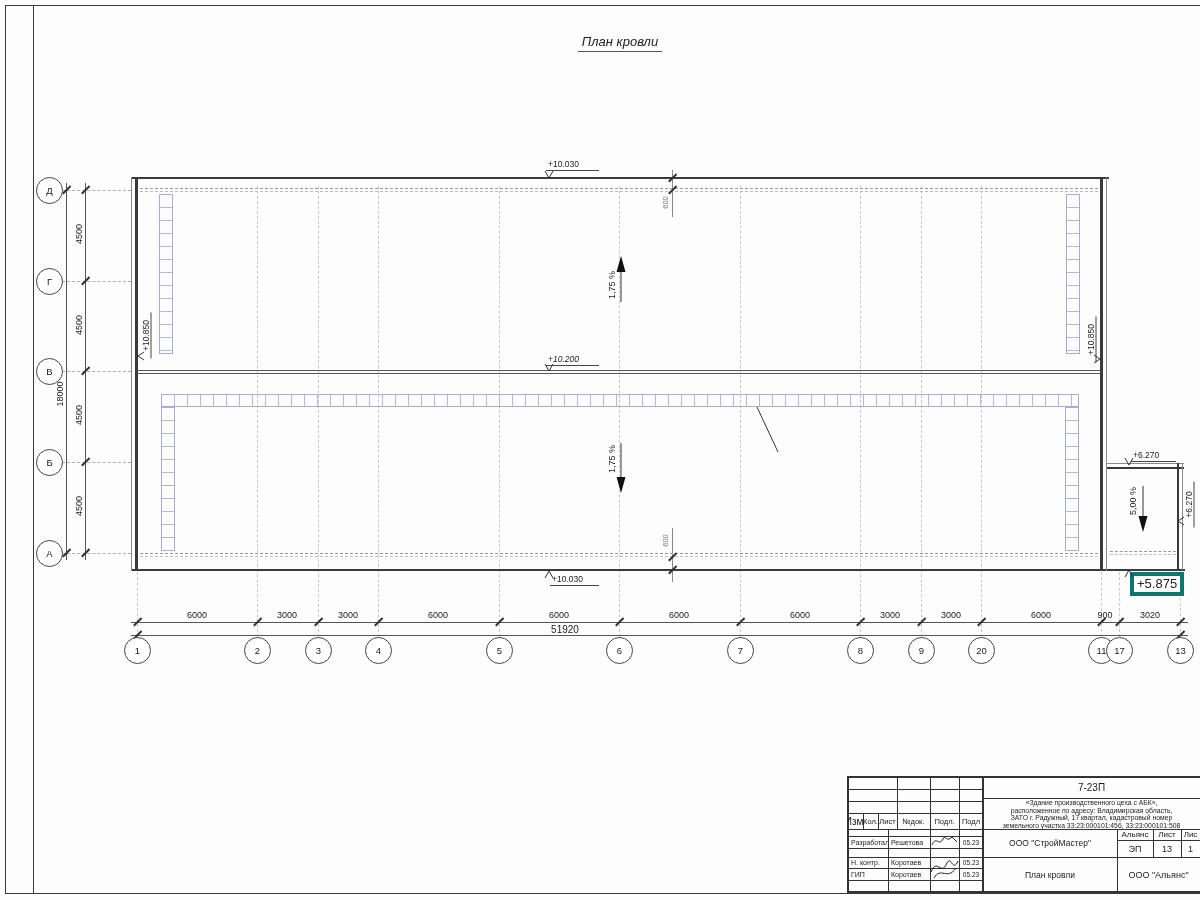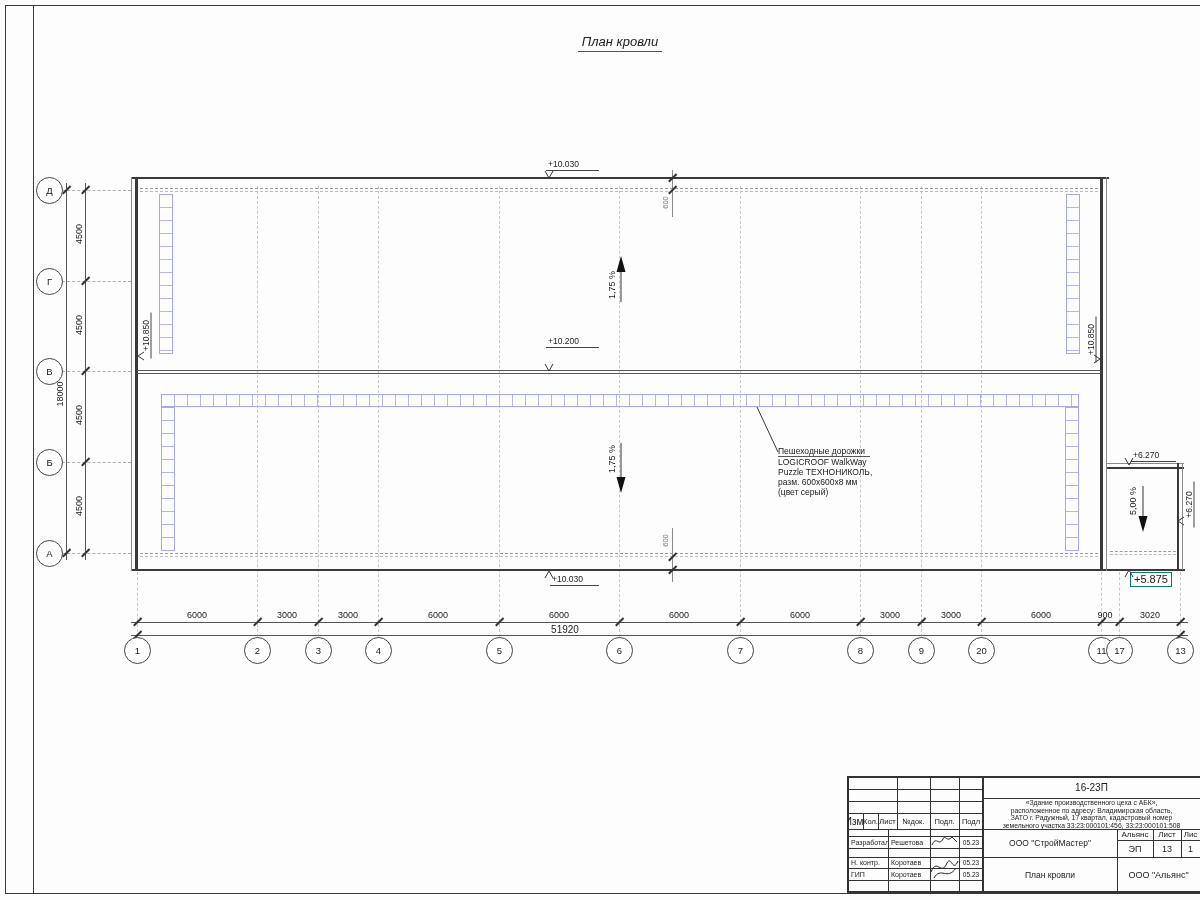--- a/index.html
+++ b/index.html
@@ -14,21 +14,21 @@
   .gc{position:absolute;width:0;border-left:1px dashed #c9c9c9;}
   .gr{position:absolute;height:0;border-top:1px dashed #adadad;}
   .tk{position:absolute;width:11px;height:1.5px;background:#333;transform:rotate(-45deg);}
   .dim{position:absolute;font-size:9px;text-align:center;white-space:nowrap;color:#222;}
   .dimv{position:absolute;width:60px;font-size:9px;text-align:center;white-space:nowrap;transform:rotate(-90deg);color:#222;}
   .bub{position:absolute;width:25px;height:25px;border:1px solid #444;border-radius:50%;
        background:#fff;font-size:9.5px;line-height:25px;text-align:center;color:#222;}
   .elev{position:absolute;font-size:8.5px;border-bottom:1px solid #444;padding:0 3px 1px 2px;white-space:nowrap;color:#222;}
   .elevv{position:absolute;width:46px;font-size:8.5px;text-align:center;border-bottom:1px solid #444;
          transform:rotate(-90deg);white-space:nowrap;color:#222;}
-  .elevbox{position:absolute;font-size:11px;border:1px solid #0f766e;padding:0 3px 1px 3px;background:#fff;white-space:nowrap;color:#222;}
+  .elevbox{position:absolute;font-size:13px;border:4px solid #0f766e;padding:0 3px 1px 3px;background:#fff;white-space:nowrap;color:#222;}
   .slope{position:absolute;width:60px;font-size:9px;text-align:center;transform:rotate(-90deg);white-space:nowrap;color:#222;}
   .s600{position:absolute;width:30px;font-size:7.5px;text-align:center;transform:rotate(-90deg);color:#777;}
   .tilesv{position:absolute;width:14px;border:1px solid #a9a9e6;box-sizing:border-box;
           background:repeating-linear-gradient(to bottom,rgba(0,0,0,0) 0 12px,#b5b5ec 12px 13px);}
   .tilesh{position:absolute;height:13px;border:1px solid #a9a9e6;box-sizing:border-box;
           background:repeating-linear-gradient(to right,rgba(0,0,0,0) 0 12px,#b5b5ec 12px 13px);}
   .note{position:absolute;font-size:8.5px;line-height:10px;white-space:nowrap;color:#222;}
   .note .ul{border-bottom:1px solid #555;display:inline-block;min-width:92px;}
   .tbl-line{position:absolute;background:#333;}
   .tc{position:absolute;display:flex;align-items:center;justify-content:center;font-size:8px;
@@ -96,39 +96,32 @@
   <div class="lnt" style="left:672px;top:170px;width:1px;height:47px;"></div>
   <div class="lnt" style="left:672px;top:528px;width:1px;height:54px;"></div>
   <div class="s600" style="left:650px;top:198px;">600</div>
   <div class="s600" style="left:650px;top:536px;">600</div>
   <div class="tk" style="left:667px;top:177px;"></div>
   <div class="tk" style="left:667px;top:189px;"></div>
   <div class="tk" style="left:667px;top:556px;"></div>
   <div class="tk" style="left:667px;top:569px;"></div>
 
   <div class="elev" style="left:546px;top:159px;width:48px;">+10.030</div>
-  <div class="elev" style="left:546px;top:336px;width:48px;">+10.200</div>
+  <div class="elev" style="left:546px;top:354px;width:48px;font-style:italic;">+10.200</div>
   <div class="elev" style="left:550px;top:574px;width:44px;">+10.030</div>
   <div class="elevv" style="left:123px;top:330px;">+10.850</div>
   <div class="elevv" style="left:1068px;top:334px;">+10.850</div>
   <div class="elev" style="left:1131px;top:450px;width:40px;">+6.270</div>
   <div class="elevv" style="left:1166px;top:499px;">+6.270</div>
   <div class="elevbox" style="left:1130px;top:572px;">+5.875</div>
 
   <div class="slope" style="left:582px;top:280px;">1,75 %</div>
   <div class="slope" style="left:582px;top:454px;">1,75 %</div>
   <div class="slope" style="left:1103px;top:496px;">5,00 %</div>
 
-  <div class="note" style="left:778px;top:446px;">
-    <span class="ul">Пешеходные дорожки</span><br>
-    <span>LOGICROOF WalkWay</span><br>
-    <span>Puzzle ТЕХНОНИКОЛЬ,</span><br>
-    <span>разм. 600x600x8 мм</span><br>
-    <span>(цвет серый)</span>
-  </div>
 
   <div class="lnm" style="left:131px;top:622px;width:1057px;height:1px;"></div>
   <div class="lnm" style="left:131px;top:635px;width:1057px;height:1px;"></div>
 
   <div class="lnm" style="left:85px;top:183px;width:1px;height:377px;"></div>
   <div class="lnm" style="left:66px;top:183px;width:1px;height:377px;"></div>
 
   <div class="dim" style="left:167px;top:610px;width:60px;">6000</div>
   <div class="dim" style="left:257px;top:610px;width:60px;">3000</div>
   <div class="dim" style="left:318px;top:610px;width:60px;">3000</div>
@@ -261,21 +254,21 @@
     <div class="tc tcl" style="left:888px;top:868px;width:42px;height:12px;font-size:7px;">Коротаев</div>
     <div class="tc" style="left:959px;top:868px;width:24px;height:12px;font-size:6.5px;">05.23</div>
 
     <svg width="30" height="16" style="position:absolute;left:930px;top:833px;">
       <path d="M2,12 C6,2 9,14 13,6 C15,1 17,10 22,4 L27,9" stroke="#222" fill="none" stroke-width="1"></path>
     </svg>
     <svg width="32" height="28" style="position:absolute;left:928px;top:854px;">
       <path d="M3,18 C9,3 13,23 19,9 C23,1 25,19 30,7 M6,24 C13,12 19,27 28,14" stroke="#222" fill="none" stroke-width="1"></path>
     </svg>
 
-    <div class="tc" style="left:983px;top:777px;width:217px;height:21px;font-size:10px;">16-23П</div>
+    <div class="tc" style="left:983px;top:777px;width:217px;height:21px;font-size:10px;">7-23П</div>
     <div class="abs" style="left:983px;top:799px;width:217px;height:30px;font-size:6.8px;line-height:7.5px;text-align:center;color:#1c1c1c;">
       <div>«Здание производственного цеха с АБК»,</div>
       <div>расположенное по адресу: Владимирская область,</div>
       <div>ЗАТО г. Радужный, 17 квартал, кадастровый номер</div>
       <div>земельного участка 33:23:000101:456, 33:23:000101:508</div>
     </div>
     <div class="tc" style="left:983px;top:829px;width:134px;height:28px;font-size:8.5px;">ООО "СтройМастер"</div>
     <div class="tc" style="left:1117px;top:829px;width:36px;height:11px;font-size:8px;">Альянс</div>
     <div class="tc" style="left:1153px;top:829px;width:28px;height:11px;font-size:8px;">Лист</div>
     <div class="tc" style="left:1181px;top:829px;width:19px;height:11px;font-size:8px;">Лис</div>

